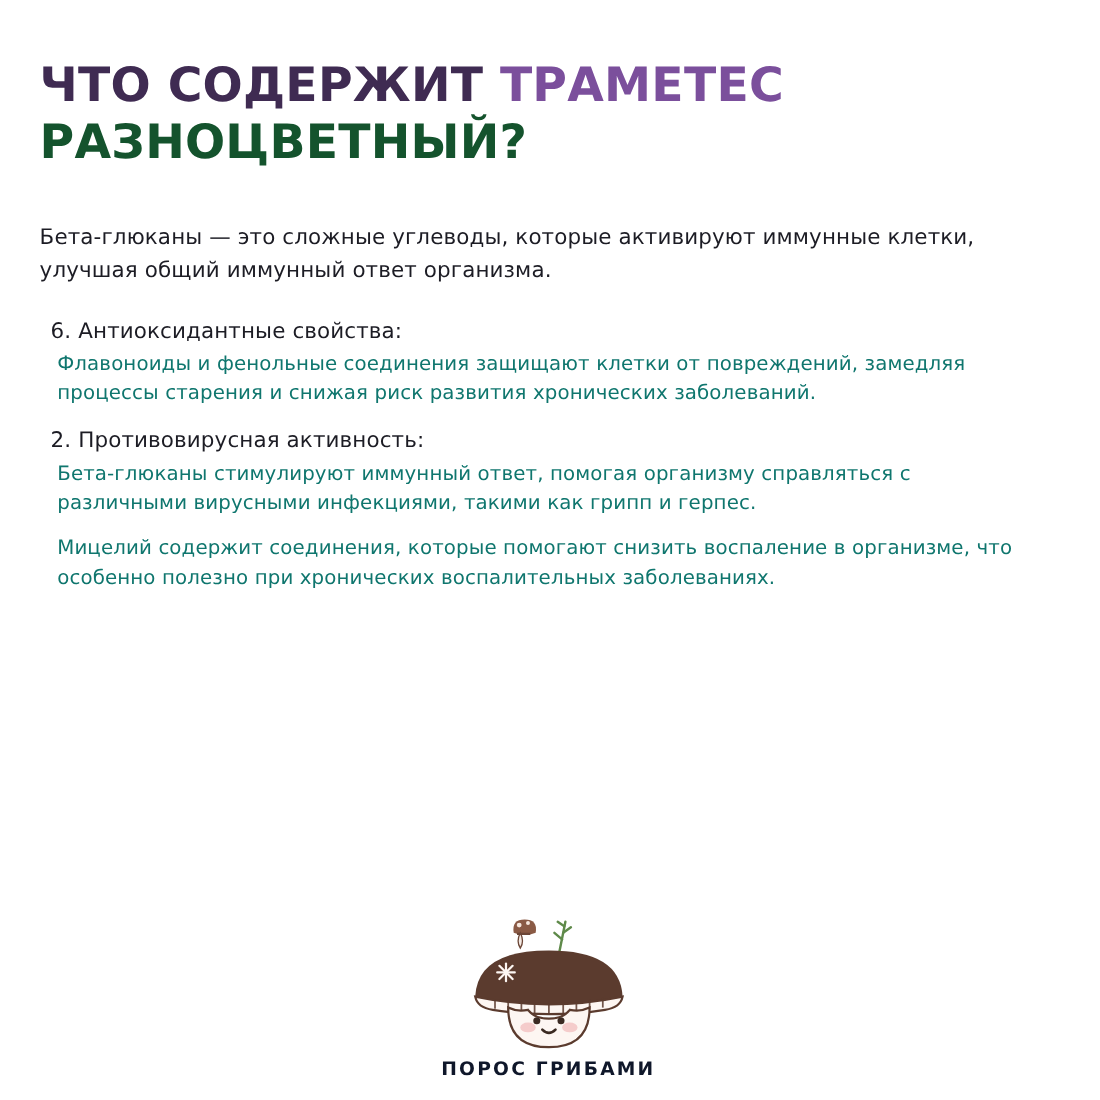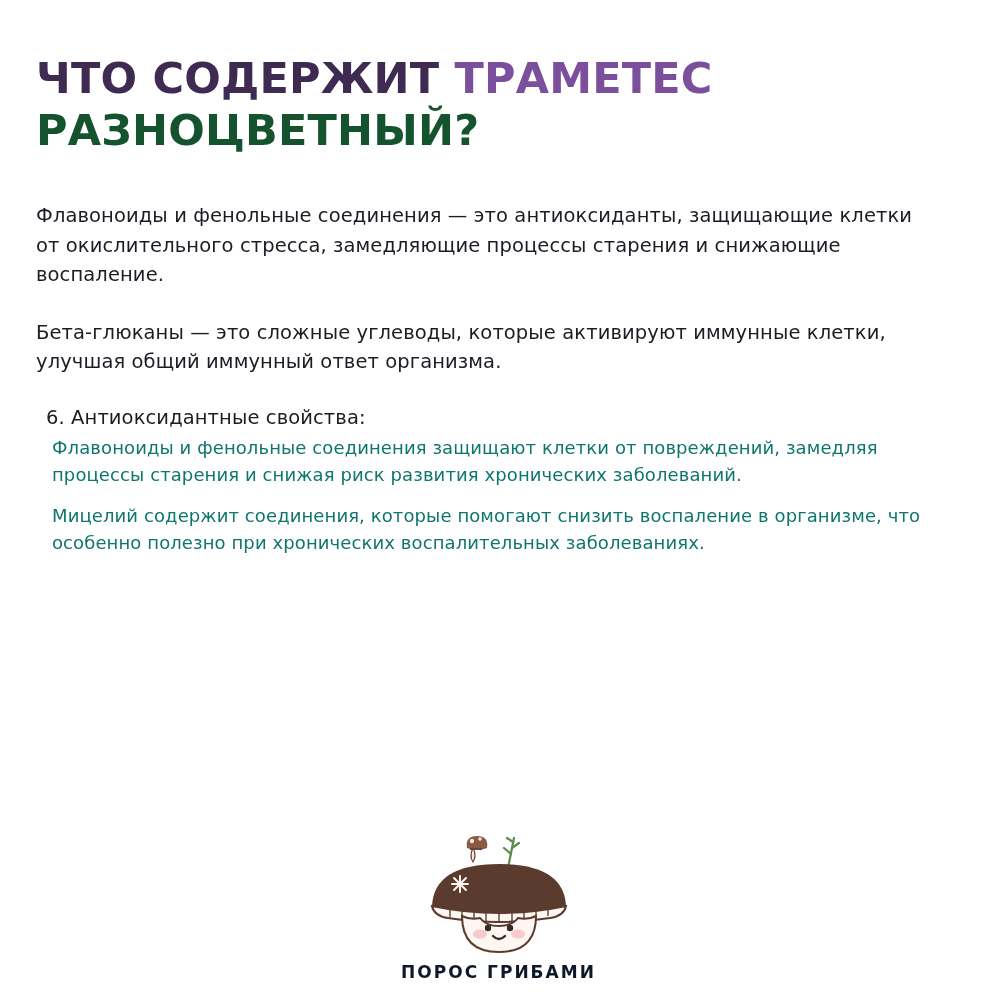--- a/index.html
+++ b/index.html
@@ -104,27 +104,30 @@
 
 <div class="page">
 
   <h1 class="title">
     <span class="line"><span>ЧТО СОДЕРЖИТ </span><span class="tail">ТРАМЕТЕС</span></span>
     <span class="line tail2">РАЗНОЦВЕТНЫЙ?</span>
   </h1>
 
   <div class="body-block">
 
-    <p class="para">Флавоноиды и фенольные соединения — это антиоксиданты, защищающие клетки от окислительного стресса, замедляющие процессы старения и снижающие воспаление.</p>
     <p class="para tight">Бета-глюканы — это сложные углеводы, которые активируют иммунные клетки, улучшая общий иммунный ответ организма.</p>
 
     <ul class="list">
       <li class="list-item">
         <p class="item-head">6. Антиоксидантные свойства:</p>
         <p class="item-body">Флавоноиды и фенольные соединения защищают клетки от повреждений, замедляя процессы старения и снижая риск развития хронических заболеваний.</p>
+      </li>
+      <li class="list-item">
+        <p class="item-head">2. Противовирусная активность:</p>
+        <p class="item-body">Бета-глюканы стимулируют иммунный ответ, помогая организму справляться с различными вирусными инфекциями, такими как грипп и герпес.</p>
       </li>
       <li class="list-item">
         <p class="item-body">Мицелий содержит соединения, которые помогают снизить воспаление в организме, что особенно полезно при хронических воспалительных заболеваниях.</p>
       </li>
     </ul>
 
   </div>
 
   <div class="logo-wrap">
     <div class="logo-art">

